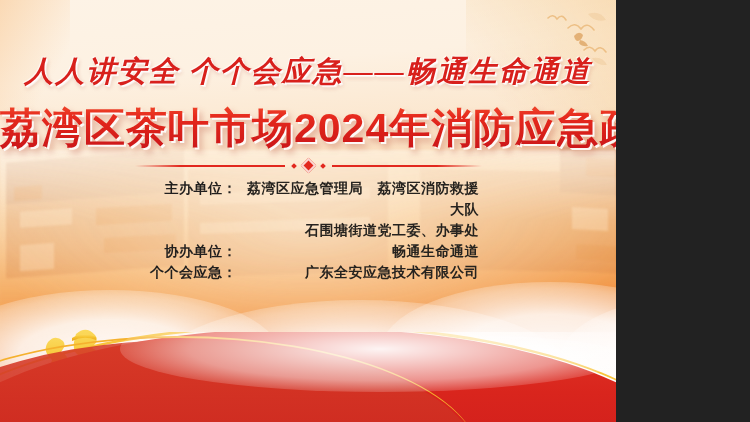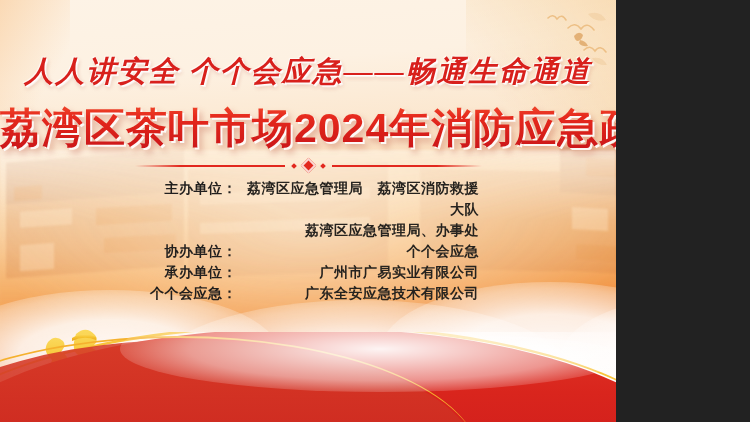--- a/index.html
+++ b/index.html
@@ -393,29 +393,25 @@
     <div class="rule r"></div>
   </div>
 
   <div class="orgs">
     <div class="org-row">
       <span class="lbl">主办单位：</span>
       <span class="val">荔湾区应急管理局　荔湾区消防救援大队</span>
     </div>
     <div class="org-row">
       <span class="lbl"></span>
-      <span class="val">荔湾区应急管理局、办事处</span>
+      <span class="val">石围塘街道党工委、办事处</span>
     </div>
     <div class="org-row">
       <span class="lbl">协办单位：</span>
-      <span class="val">个个会应急</span>
-    </div>
-    <div class="org-row">
-      <span class="lbl">承办单位：</span>
-      <span class="val">广州市广易实业有限公司</span>
+      <span class="val">畅通生命通道</span>
     </div>
     <div class="org-row">
       <span class="lbl">个个会应急：</span>
       <span class="val">广东全安应急技术有限公司</span>
     </div>
   </div>
 
 
 </div>
 

